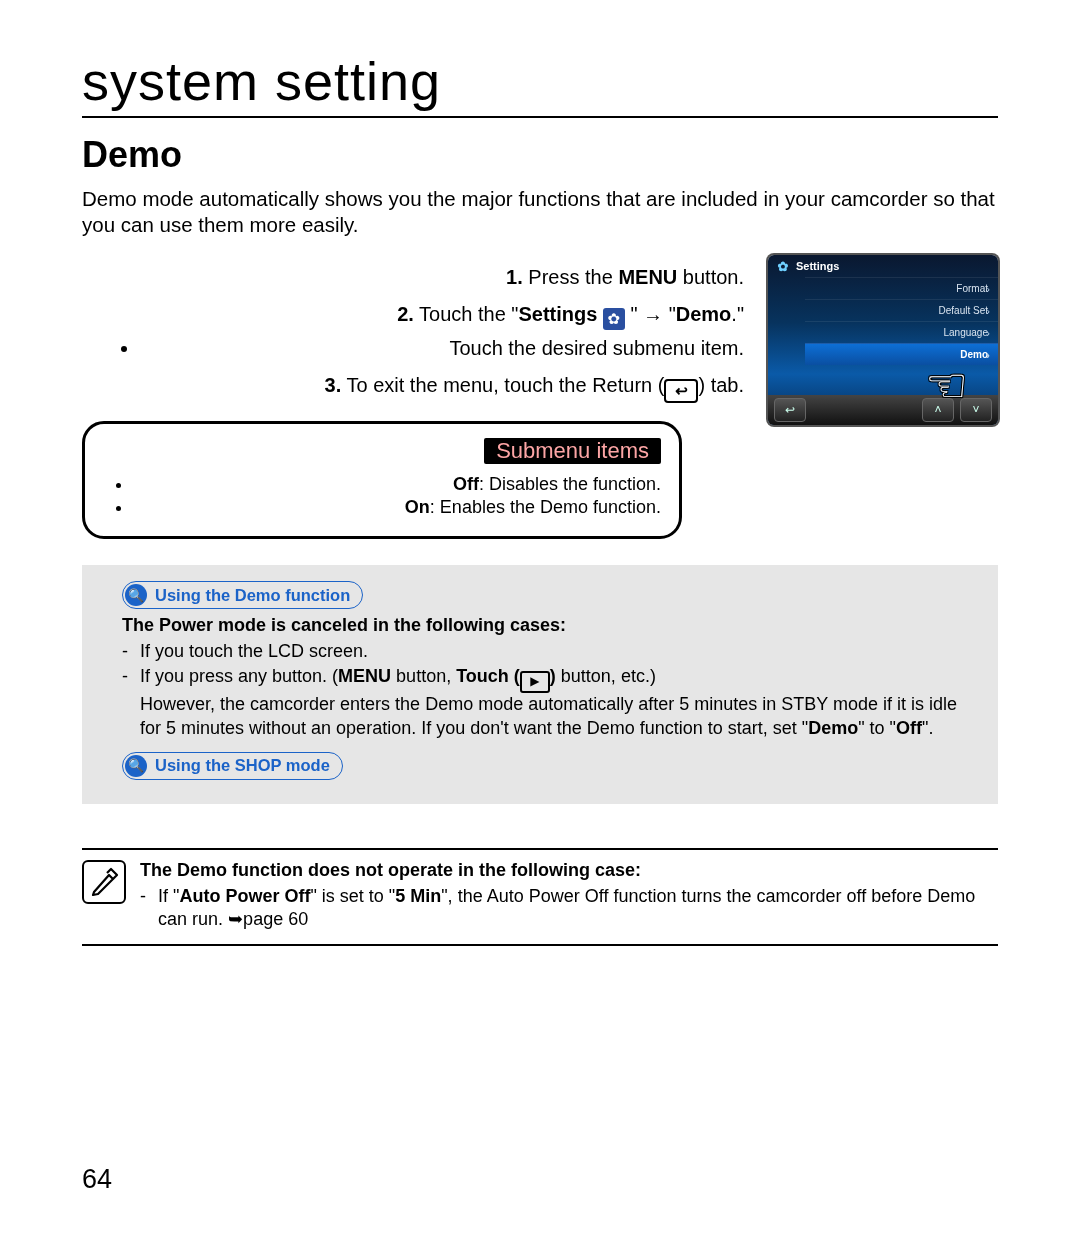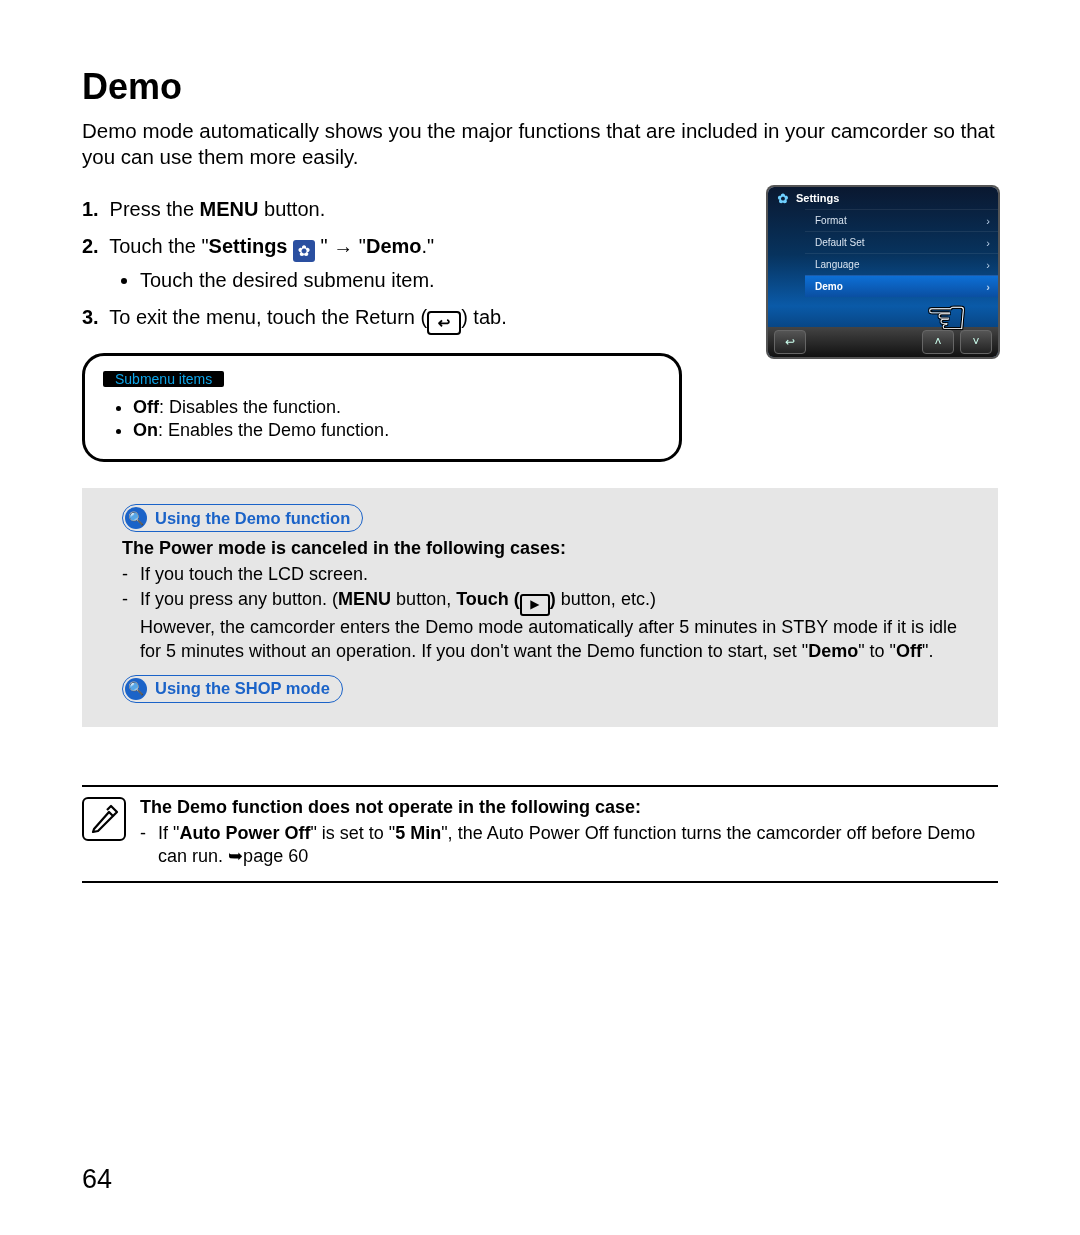--- a/index.html
+++ b/index.html
@@ -28,21 +28,22 @@
     font-weight: bold;
     margin: 16px 0 10px 0;
   }
   .intro {
     font-size: 20.5px;
     line-height: 1.25;
     margin: 0 0 18px 0;
   }
   .cols {
     display: flex;
-    gap: 10px;
+    gap: 24px;
+    text-align: right;
   }
   .left {
     flex: 1 1 auto;
     min-width: 0;
   }
   .right {
     flex: 0 0 230px;
   }
   ol.steps {
     list-style: none;
@@ -104,22 +105,22 @@
     border: 3px solid #000;
     border-radius: 22px;
     box-sizing: border-box;
     width: 600px;
     padding: 14px 18px 16px 18px;
     margin-top: 18px;
   }
   .submenu-title {
     display: inline-block;
     background: #000;
-    color: #0ea5e9;
-    font-size: 14px;
+    color: #fca5a5;
+    font-size: 22px;
     padding: 0 12px;
     border-radius: 2px;
     margin-bottom: 6px;
   }
   .submenu-box ul {
     list-style: disc;
     margin: 4px 0 0 0;
     padding-left: 30px;
     font-size: 18px;
   }
@@ -218,21 +219,21 @@
     position:relative;
     margin: 2px 0;
     line-height:1.3;
   }
   .tip-text ul.dash > li::before {
     content:"-"; position:absolute; left:0;
   }
   .note-block {
     display:flex;
     gap:14px;
-    margin-top:58px;
+    margin-top:44px;
     border-top:2px solid #000;
     border-bottom:2px solid #000;
     padding:10px 0 12px 0;
     font-size:18px;
   }
   .note-icon {
     flex:0 0 44px;height:44px;
     border:2.5px solid #000;border-radius:6px;
     display:flex;align-items:center;justify-content:center;
     box-sizing:border-box;
@@ -252,20 +253,21 @@
     bottom:40px;
     font-size:27px;
   }
   b { font-weight:bold; }
 </style>
 </head>
 <body>
 
 <div class="page">
 
+  <div class="breadcrumb">system setting</div>
 
   <div class="section-title">Demo</div>
 
   <p class="intro">Demo mode automatically shows you the major functions that are included in your camcorder so that you can use them more easily.</p>
 
   <div class="cols">
     <div class="left">
       <ol class="steps">
         <li>
           <span class="num">1.</span>

